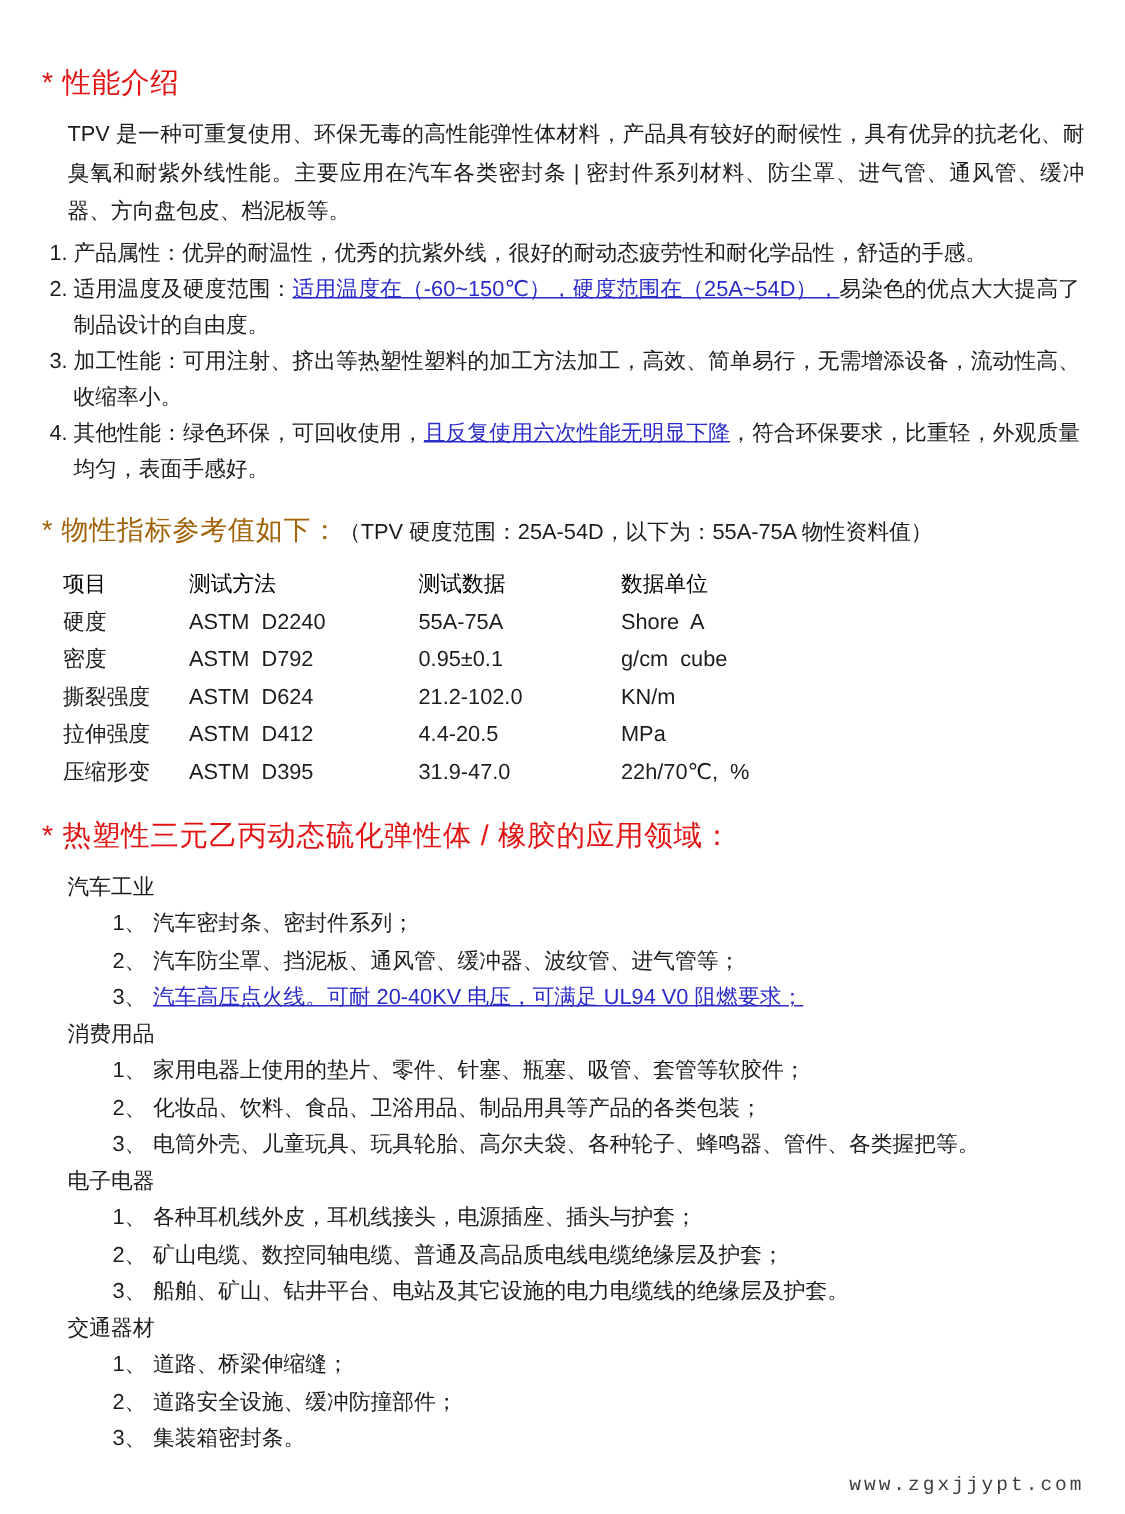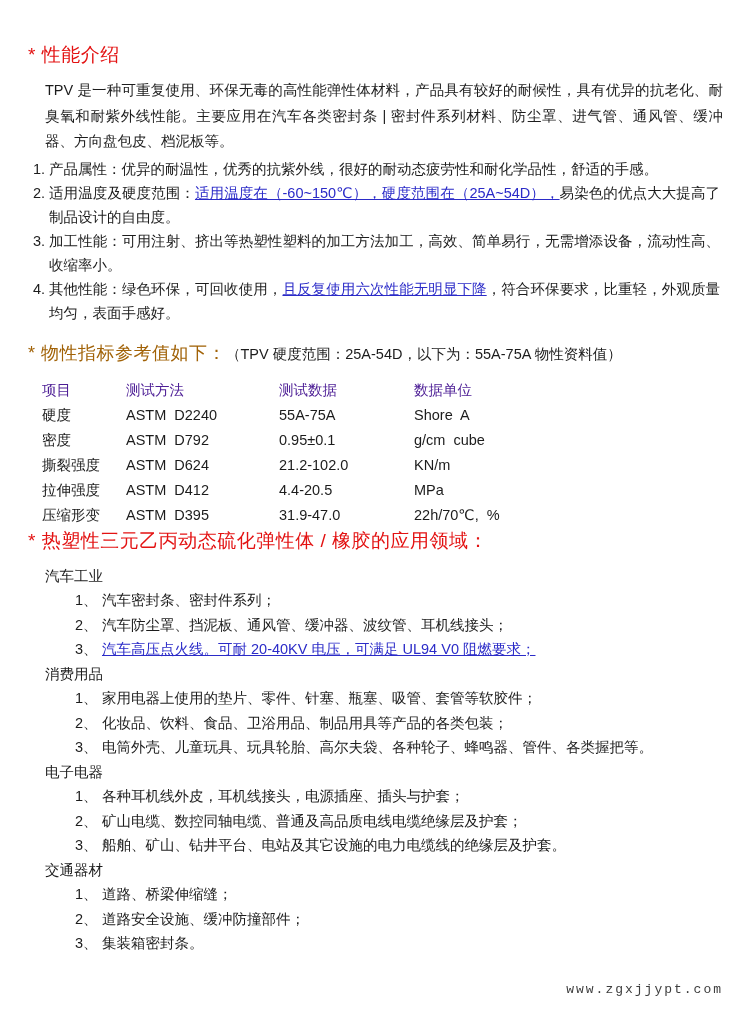--- a/index.html
+++ b/index.html
@@ -35,23 +35,23 @@
 
   .sub-heading { margin: 16px 0 0 -2px; font-size: 18px; font-weight: 400; }
   .sub-heading .red-part { color: #a16207; letter-spacing: 0.5px; }
   .sub-heading .black-part { color: #1c1c1c; font-size: 14.5px; }
 
   .spec-table { margin: 13px 0 0 12px; border-collapse: collapse; font-size: 14.5px; }
   .spec-table th, .spec-table td {
     padding: 0; text-align: left; font-weight: 400; line-height: 25px;
     word-spacing: 4px; white-space: nowrap;
   }
-  .spec-table thead th { color: #4c1d95; }
-
-  .apps-heading { }
+  .spec-table thead th { color: #000000; }
+
+  .apps-heading { margin-top: 16px; }
 
   .app-groups { margin-top: 2px; }
   .group-name { font-size: 14.5px; line-height: 24.5px; margin-left: 15px; }
   .app-item { display: flex; font-size: 14.5px; line-height: 24.5px; margin-left: 45px; }
   .app-item .num { flex: 0 0 27px; }
 
   .footer-url {
     position: absolute; right: 27px; bottom: 12px;
     font-family: "Liberation Mono", "DejaVu Sans Mono", monospace;
     font-size: 13px; letter-spacing: 2px; color: #3d3d3d;
@@ -139,21 +139,21 @@
   <h2 class="red-heading apps-heading">* 热塑性三元乙丙动态硫化弹性体 / 橡胶的应用领域：</h2>
 
   <div class="app-groups">
       <div class="group-name">汽车工业</div>
       <div class="app-item">
         <span class="num">1、</span>
         <span class="txt"><span>汽车密封条、密封件系列；</span><span class="blue"></span></span>
       </div>
       <div class="app-item">
         <span class="num">2、</span>
-        <span class="txt"><span>汽车防尘罩、挡泥板、通风管、缓冲器、波纹管、耳机线接头；</span><span class="blue"></span></span>
+        <span class="txt"><span>汽车防尘罩、挡泥板、通风管、缓冲器、波纹管、进气管等；</span><span class="blue"></span></span>
       </div>
       <div class="app-item">
         <span class="num">3、</span>
         <span class="txt"><span></span><span class="blue">汽车高压点火线。可耐 20-40KV 电压，可满足 UL94 V0 阻燃要求；</span></span>
       </div>
       <div class="group-name">消费用品</div>
       <div class="app-item">
         <span class="num">1、</span>
         <span class="txt"><span>家用电器上使用的垫片、零件、针塞、瓶塞、吸管、套管等软胶件；</span><span class="blue"></span></span>
       </div>

